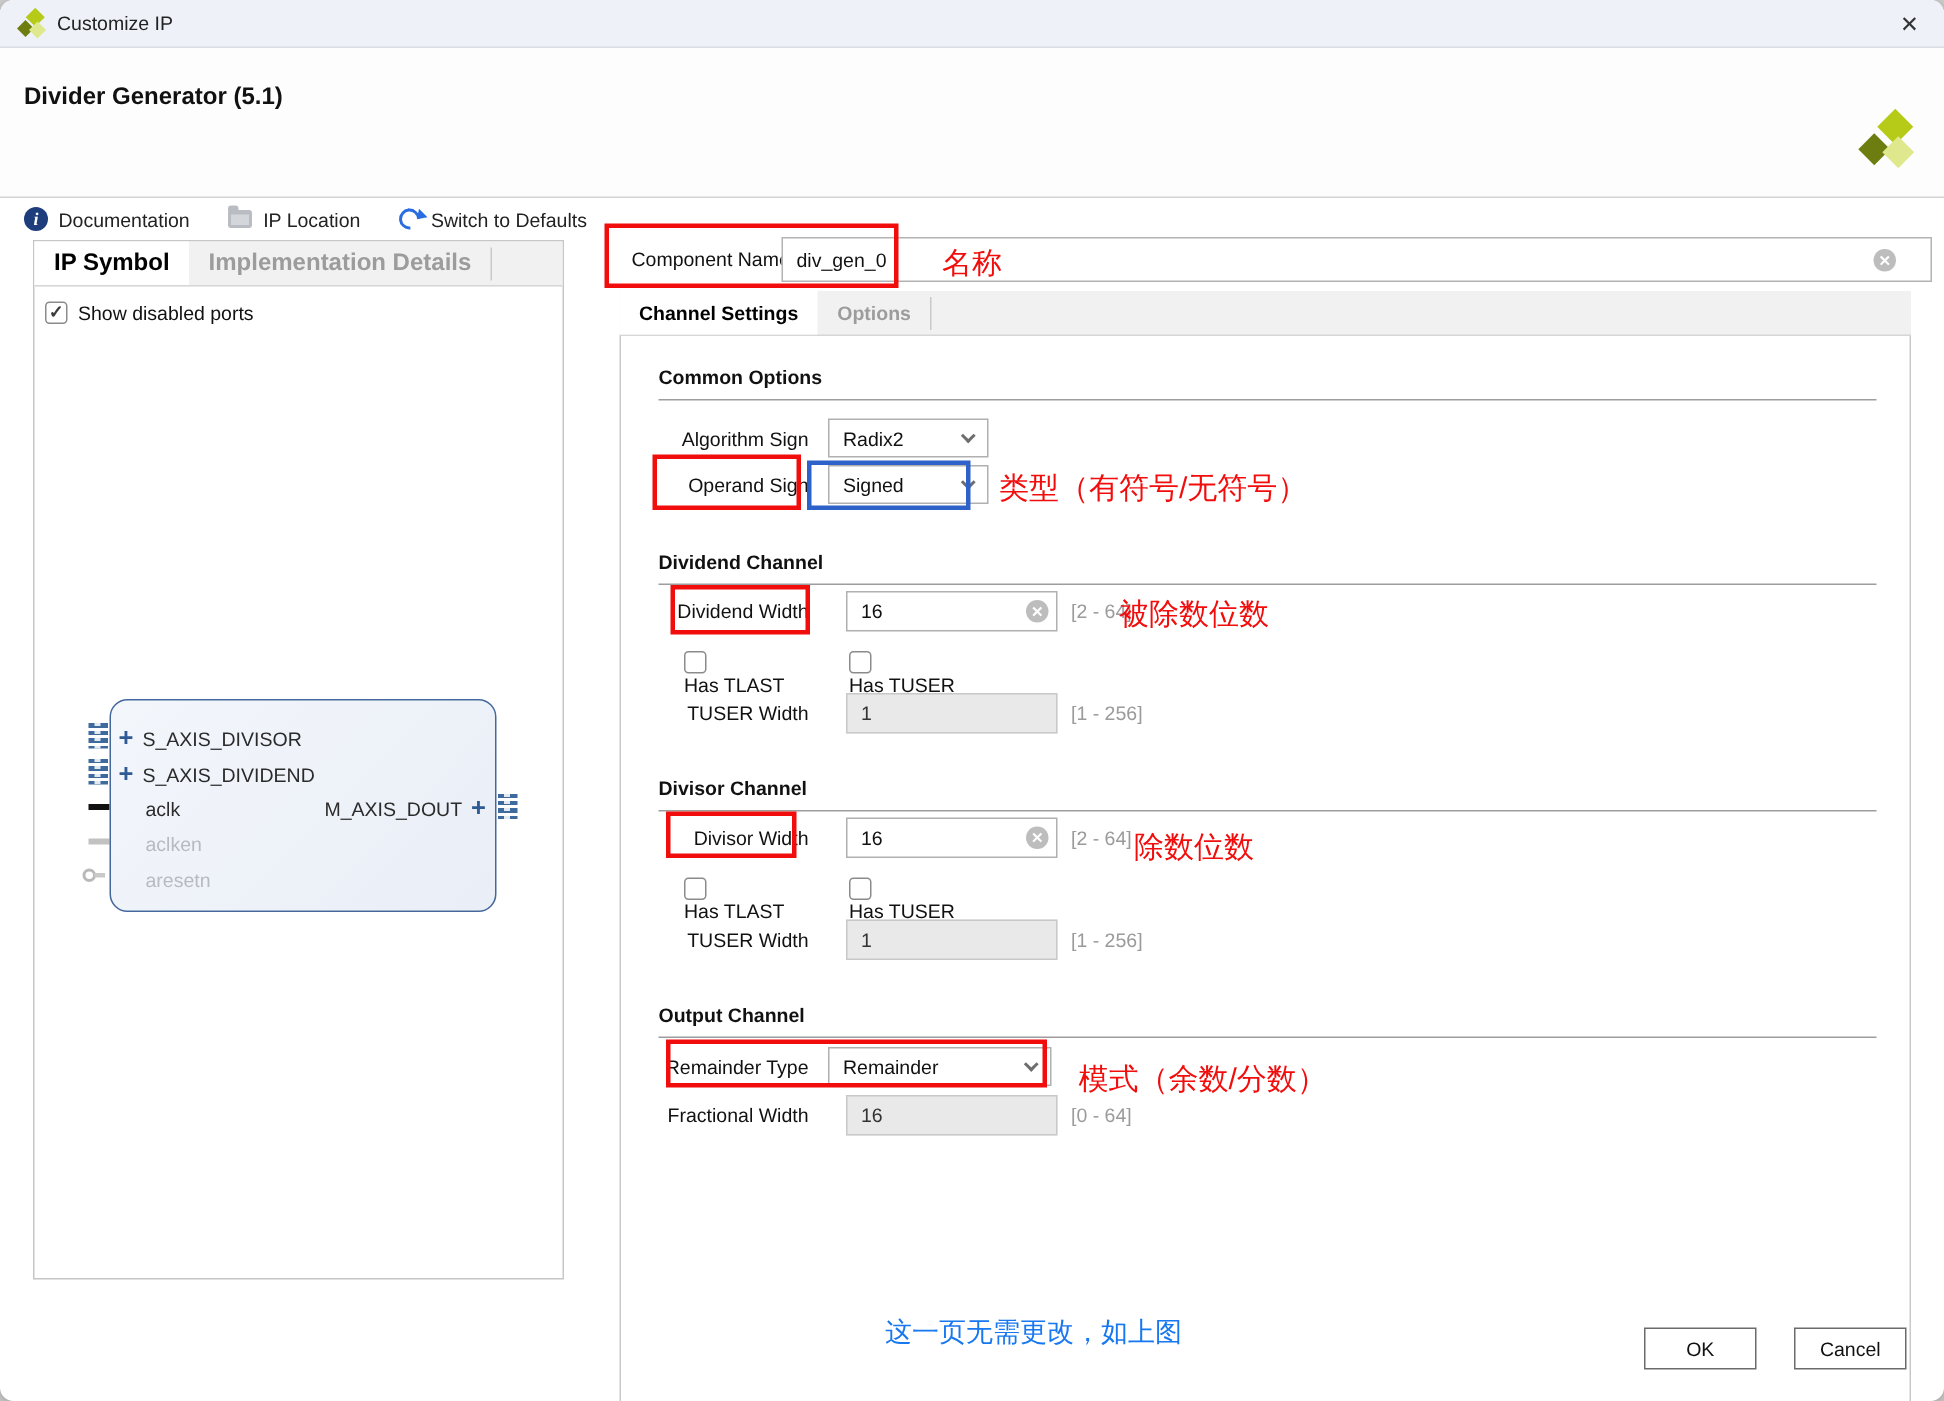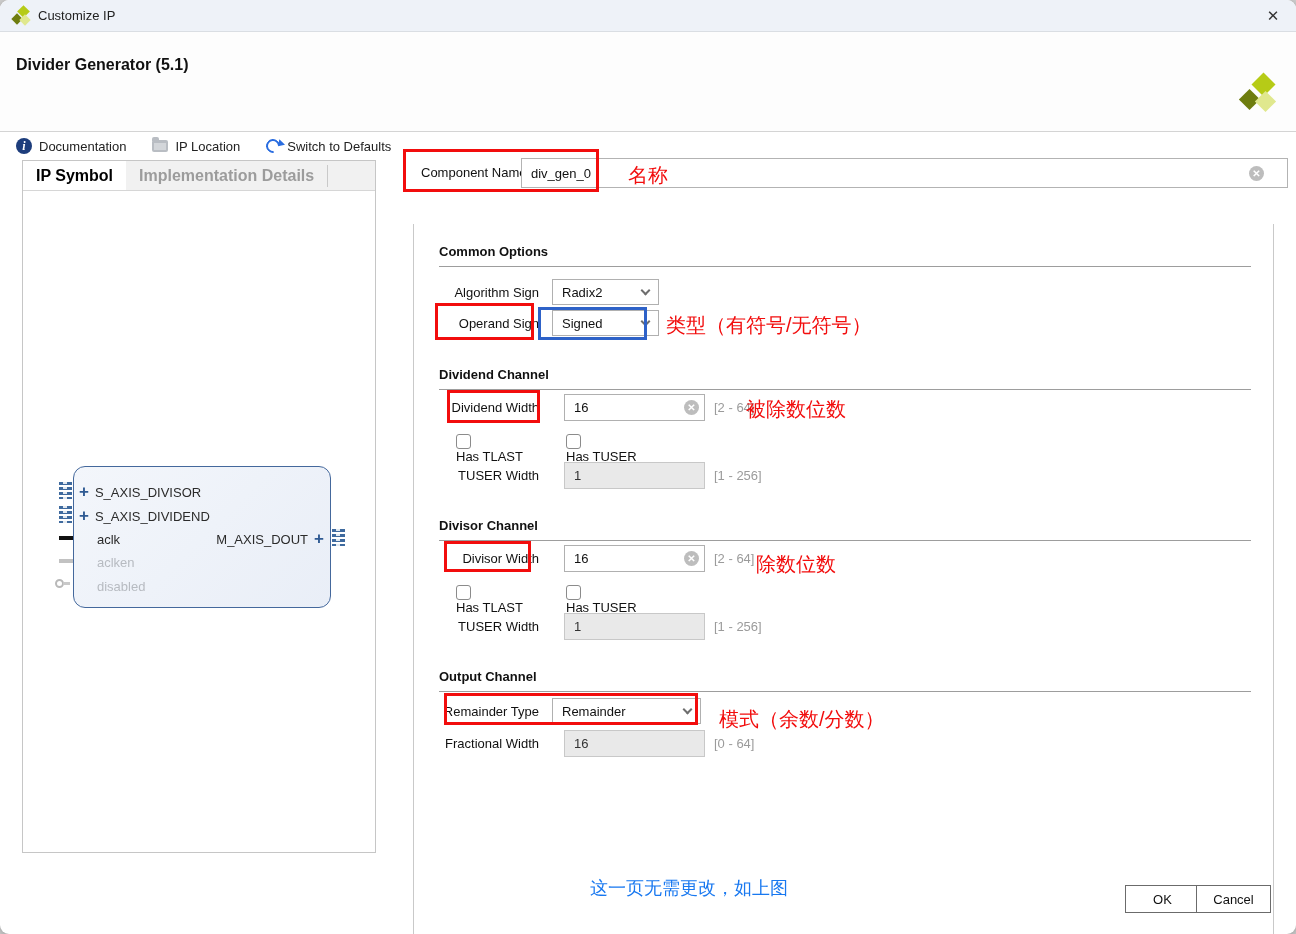--- a/index.html
+++ b/index.html
@@ -107,21 +107,21 @@
 
   
   .ann-box { position:absolute; border:3px solid #f20d0d; pointer-events:none; z-index:5; }
   .ann-box.blue { border-color:#2e62c8; }
   .ann-note { position:absolute; color:#f20d0d; font-size:20px; z-index:6; pointer-events:none; white-space:nowrap; }
 
   
   .footer-note { position:absolute; left:590px; top:876px; font-size:18px; color:#1878f0; white-space:nowrap; }
   .btn { position:absolute; top:885px; width:75px; height:28px; background:#fff; border:1px solid #6b6b6b;
          font-size:13px; color:#111; display:flex; align-items:center; justify-content:center; cursor:pointer; }
-  .btn.ok { left:1096px;margin-left:29px; }
+  .btn.ok { left:1096px; }
   .btn.cancel { left:1196px; }
 </style>
 </head>
 <body>
 
 <div class="dialog">
 
   <div class="titlebar">
     <div class="xlogo xlogo-sm">
       <div class="petal p1"></div>
@@ -154,20 +154,24 @@
         <div class="petal p3"></div>
     </div>
   </div>
 
   <div class="left-panel">
     <div class="panel-tabs">
       <div class="ptab active">IP Symbol</div>
       <div class="ptab">Implementation Details</div>
       <div class="vsep"></div>
     </div>
+    <div class="sdp-row">
+      <span class="cb checked"></span>
+      <span>Show disabled ports</span>
+    </div>
 
     <span class="bus-icon" style="left:36px; top:321px;"></span>
     <span class="bus-icon" style="left:36px; top:345px;"></span>
     <span class="stub black" style="left:36px; top:375px;"></span>
     <span class="stub gray" style="left:36px; top:398px;"></span>
     <span class="reset-icon" style="left:32px; top:418px;"></span>
     <span class="bus-icon" style="left:309px; top:368px;"></span>
 
     <div class="ip-body">
       <div class="port-row" style="left:5px; top:15px;">
@@ -178,36 +182,41 @@
         <span class="plus">+</span>
         <span>S_AXIS_DIVIDEND</span>
       </div>
       <div class="port-row" style="left:23px; top:62px;">
         <span>aclk</span>
       </div>
       <div class="port-row disabled" style="left:23px; top:85px;">
         <span>aclken</span>
       </div>
       <div class="port-row disabled" style="left:23px; top:109px;">
-        <span>disabled</span>
+        <span>aresetn</span>
       </div>
       <div class="port-row" style="right:6px; top:62px;">
         <span>M_AXIS_DOUT</span>
         <span class="plus">+</span>
       </div>
     </div>
   </div>
 
   <div class="right-col">
     <span class="comp-label">Component Name</span>
     <input class="comp-input" value="div_gen_0" style="">
     <span class="comp-clear clear-icon">✕</span>
     <div class="ann-box" style="left:-10px; top:17px; width:196px; height:43px;"></div>
     <div class="ann-note" style="left:215px; top:30px;">名称</div>
 
+    <div class="rtabs">
+      <div class="ptab active">Channel Settings</div>
+      <div class="ptab">Options</div>
+      <div class="vsep"></div>
+    </div>
 
     <div class="content">
 
       <div class="sec-title" style="top:20px;">Common Options</div>
       <div class="rule" style="top:42px;"></div>
       <div class="frow" style="top:55px;">
         <span class="lbl">Algorithm Sign</span>
         <div class="select" style="width:107px;">
           <span>Radix2</span>
           <span class="chev"></span>

